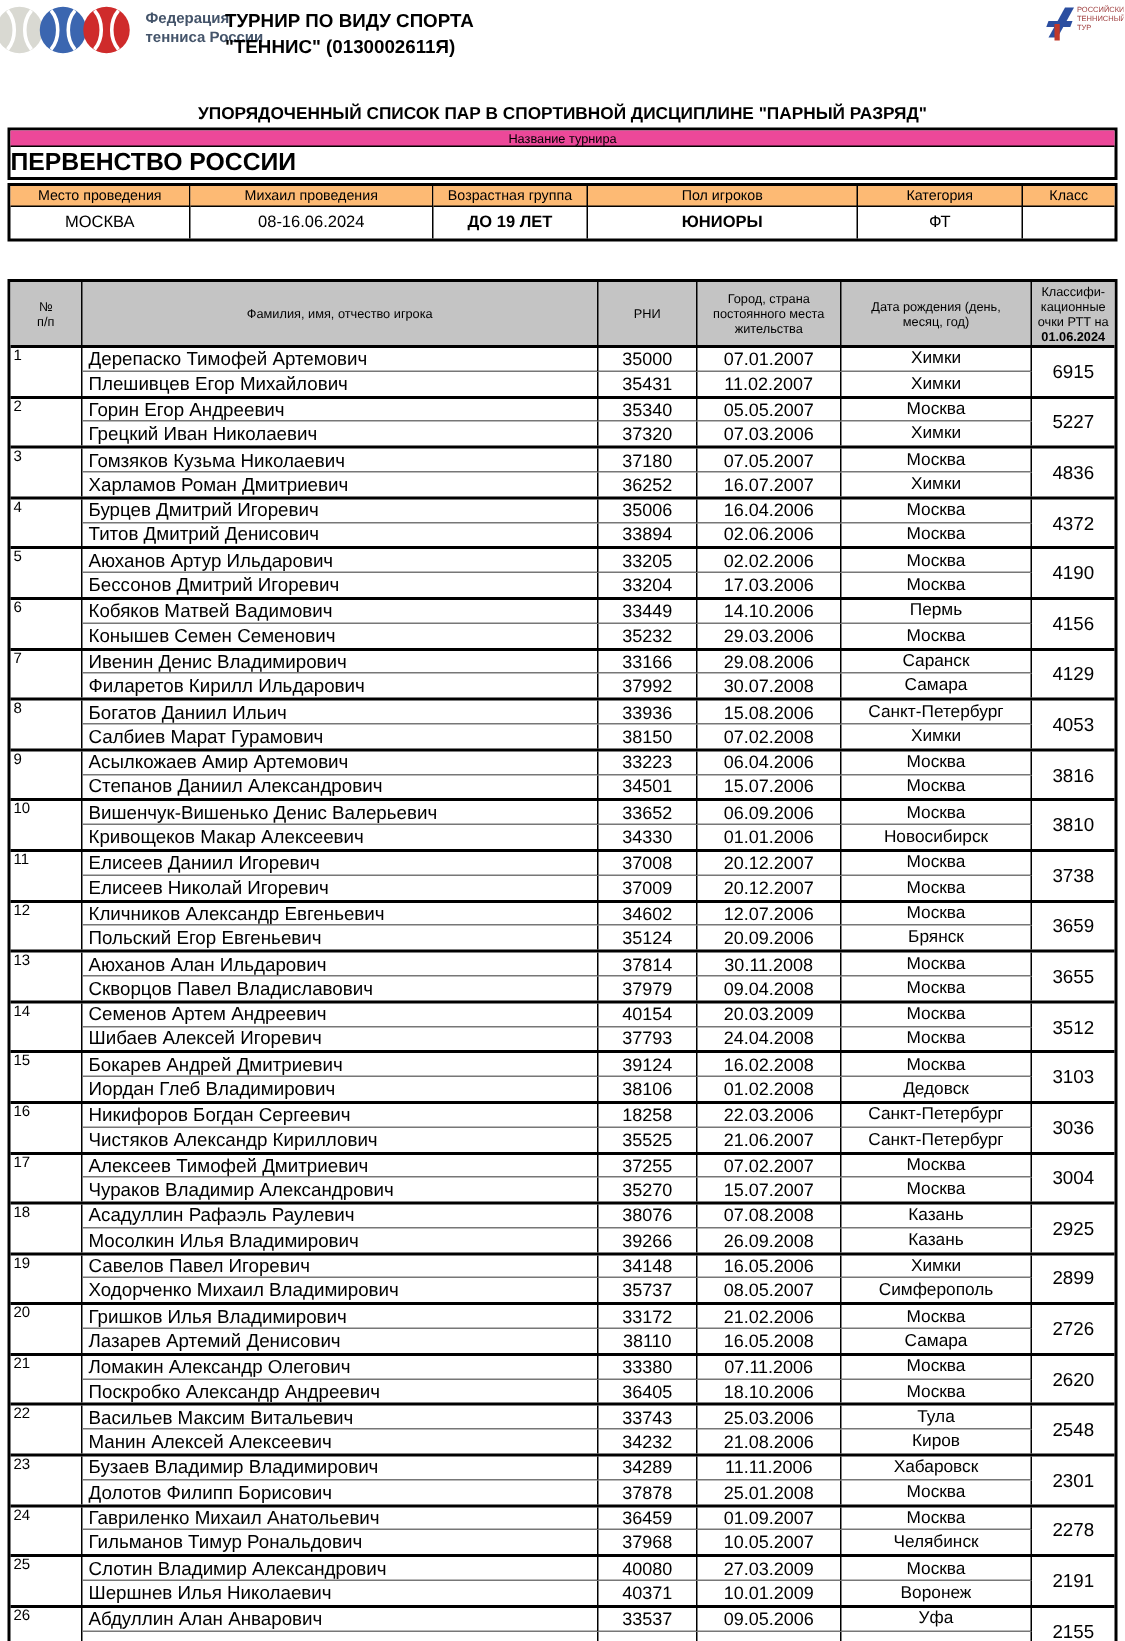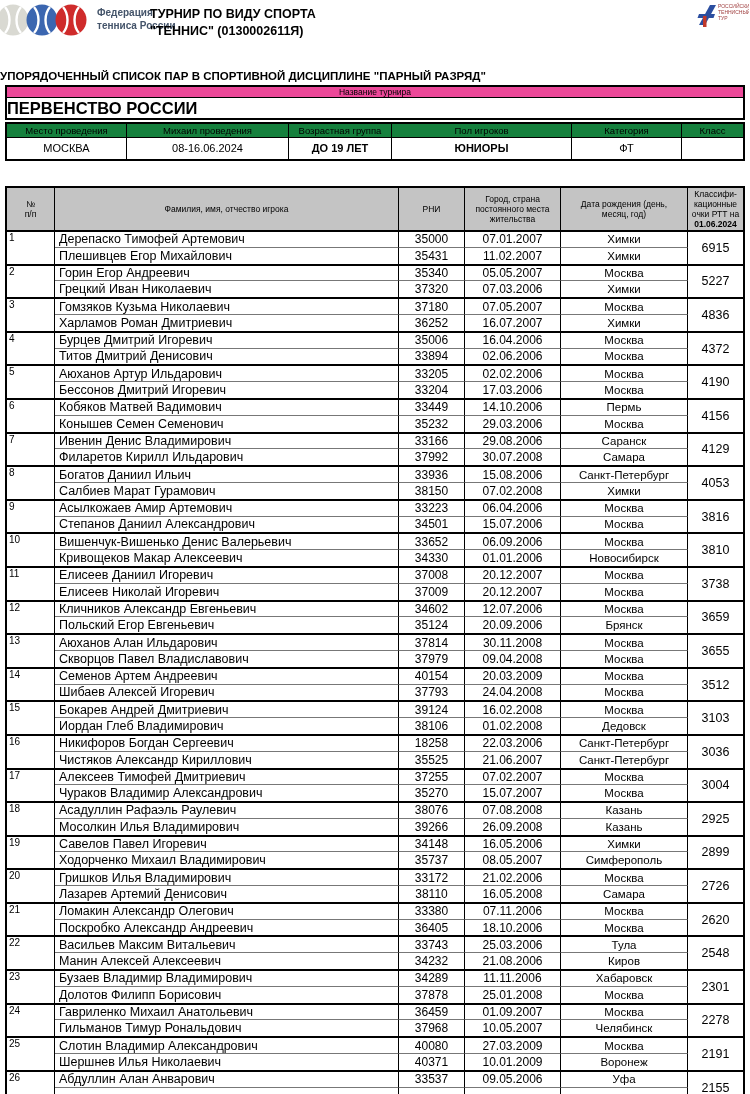--- a/index.html
+++ b/index.html
@@ -10,32 +10,32 @@
   
   .doc-header { position:relative; height:44px; }
   .fed-logo { position:absolute; left:0; top:2px; }
   .fed-text { position:absolute; left:97px; top:6px; font-size:10px; line-height:13px;
               color:#44546a; white-space:pre-line;font-weight:bold; }
   .doc-title { position:absolute; left:150px; right:150px; top:6px; 
                font-weight:bold; font-size:12.5px; line-height:17px; }
   .rtt-logo { position:absolute; right:1px; top:1px; }
 
   
-  .list-title { margin-top:26px; height:14px; text-align:left; font-weight:bold; font-size:11.5px; }
+  .list-title { margin-top:26px; height:14px; text-align:center; font-weight:bold; font-size:11.5px; }
 
   
   .name-box { margin:1px 5px 0 5px; border:2px solid #000; }
   .label-bar { background:#ec4899; border-bottom:1px solid #000; height:11px; line-height:11px;
                text-align:center; font-size:8.5px; }
   .tname { height:20px; line-height:20px; text-align:left; font-weight:bold; font-size:16.5px; }
 
   
   .info-table { margin:2px 5px 0 5px; border:2px solid #000; display:grid;
                 grid-template-columns:120px 162px 103px 180px 110px 1fr; }
-  .info-h { background:#15803d; border-right:1px solid #000; border-bottom:1px solid #000;
+  .info-h { background:#fdba74; border-right:1px solid #000; border-bottom:1px solid #000;
             height:14px; line-height:14px; text-align:center; font-size:9.5px; }
   .info-v { height:21px; line-height:21px; text-align:center; font-size:11px; border-right:1px solid #000; }
   .info-h:nth-child(6), .info-v:last-child { border-right:none; }
   .bold { font-weight:bold; }
 
   
   .pairs-table { margin:25px 5px 0 5px; border:2px solid #000; }
   .pt-header { display:grid; grid-template-columns:48px 344px 66px 96px 127px 55px;
                background:#c4c4c4; border-bottom:2px solid #000; height:44px; }
   .pt-h { border-right:1px solid #000; display:flex; align-items:center; justify-content:center;

